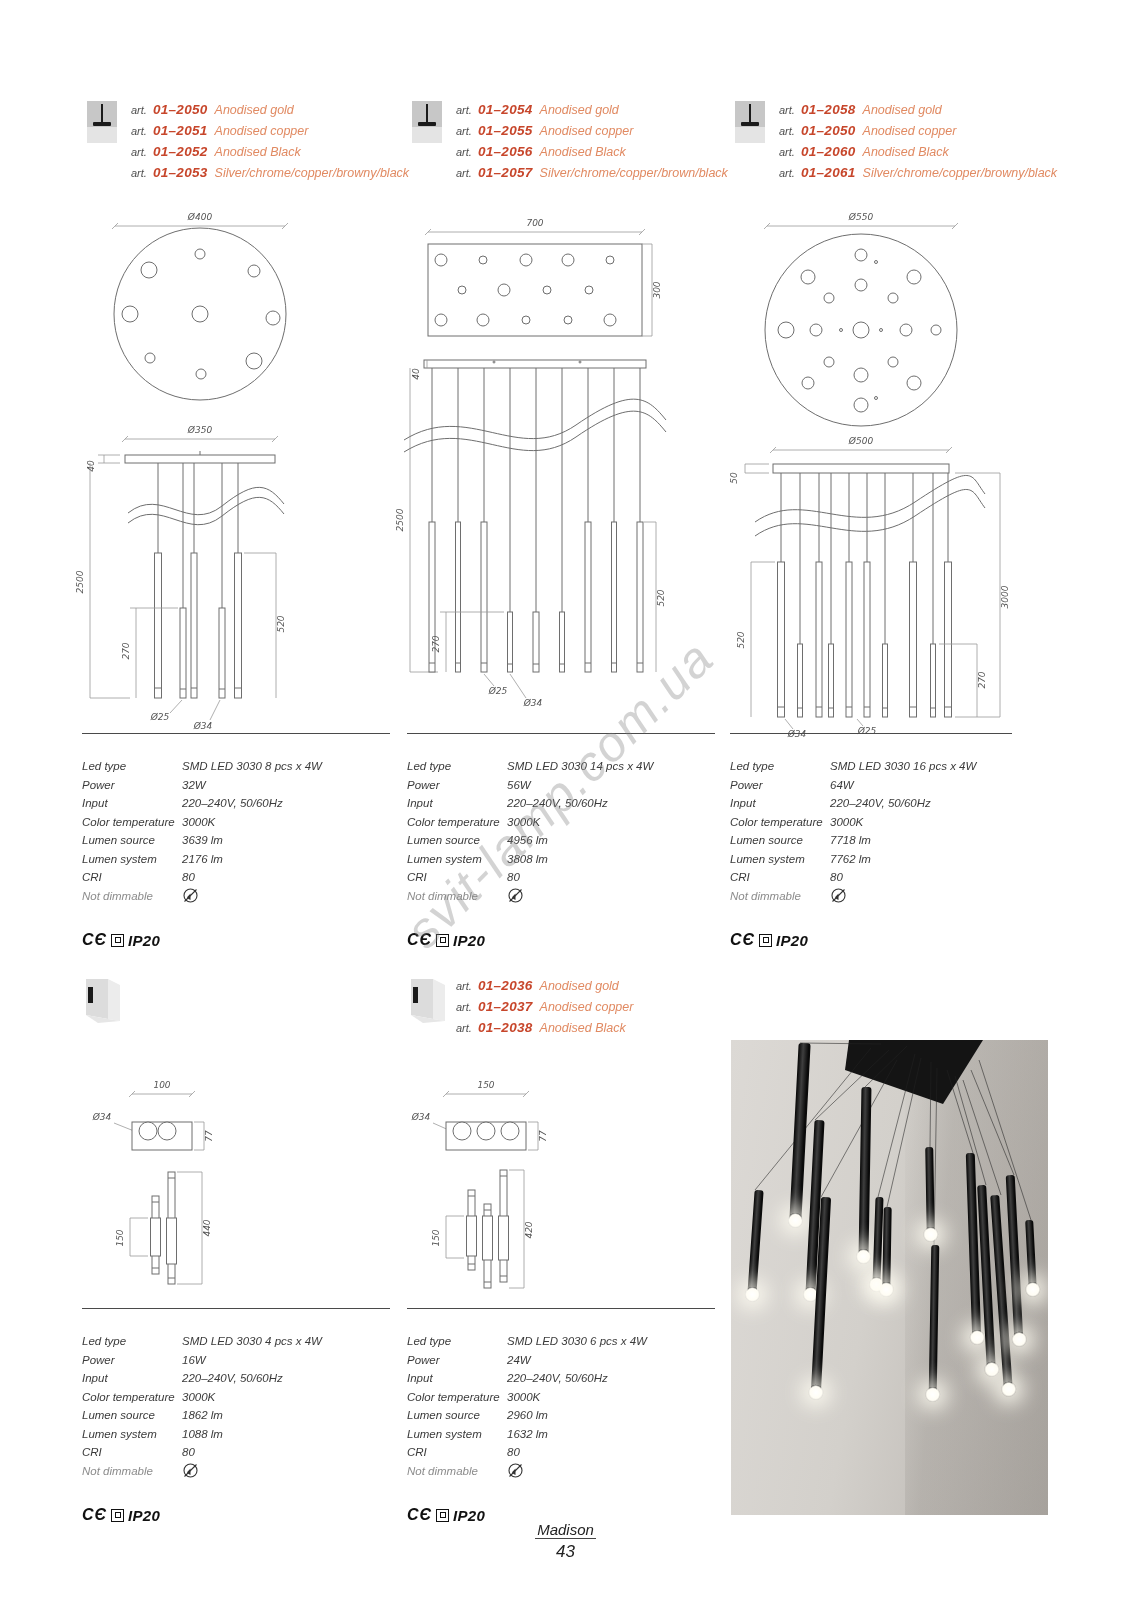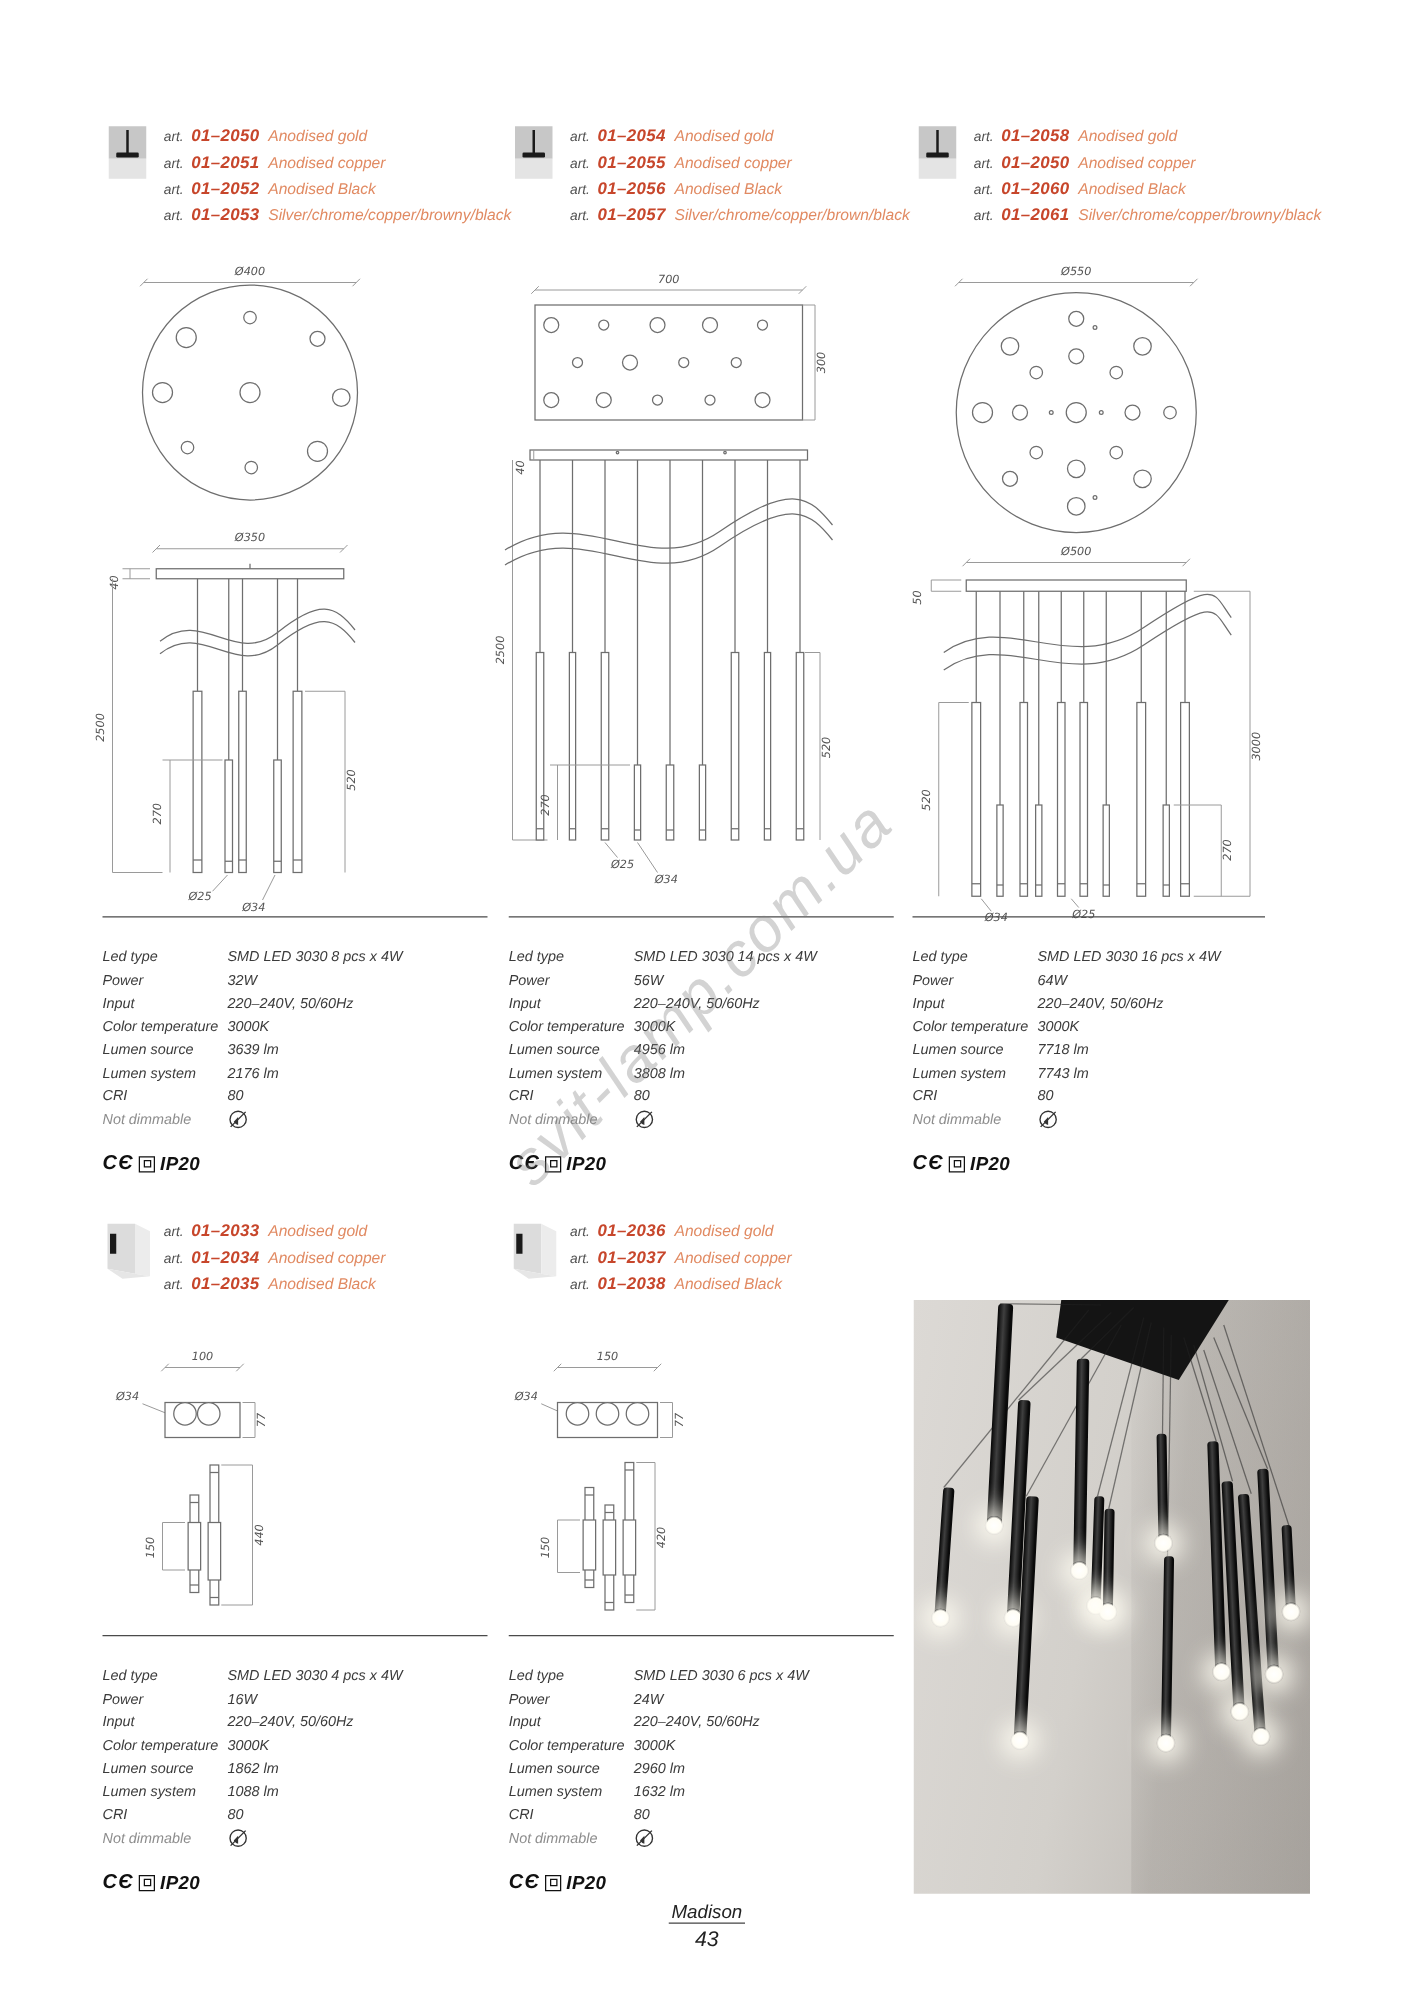--- a/index.html
+++ b/index.html
@@ -13,21 +13,21 @@
   .art-row{line-height:19px;white-space:nowrap;}
   .art-prefix{color:#4f4f4f;font-size:11px;margin-right:6px;}
   .art-code{color:#c7462b;font-weight:bold;font-size:13.5px;margin-right:7px;letter-spacing:.3px;}
   .art-finish{color:#e18a62;font-size:12.5px;}
 
   
   .spec-table{border-top:1.2px solid #4a4a4a;padding-top:23px;}
   .spec-row{display:flex;font-size:11.5px;color:#3b3b3b;line-height:18.5px;}
   .spec-label{width:100px;flex:0 0 auto;}
   .spec-row.dim-row .spec-label{color:#8c8c8c;}
-  .cert-row{display:flex;align-items:center;gap:4px;margin-top:12px;}
+  .cert-row{display:flex;align-items:center;gap:4px;margin-top:22px;}
   .ce{font-size:16px;font-weight:600;color:#111;letter-spacing:1px;}
   .sq-icon{width:11px;height:11px;border:1.7px solid #111;display:flex;align-items:center;justify-content:center;}
   .sq-icon::before{content:"";width:4px;height:4px;border:1.2px solid #111;}
   .ip{font-size:15px;font-weight:700;color:#111;letter-spacing:.3px;}
 
   
   svg.tech{overflow:visible;}
   svg.tech text{font-family:"DejaVu Sans",sans-serif;font-size:9px;fill:#555;}
   svg.tech .obj{stroke:#6e6e6e;fill:none;stroke-width:1;}
   svg.tech .objw{stroke:#6e6e6e;fill:#fff;stroke-width:1;}
@@ -433,21 +433,21 @@
     <div class="spec-row">
         <span class="spec-label">Color temperature</span>
         <span class="spec-value">3000K</span>
       </div>
     <div class="spec-row">
         <span class="spec-label">Lumen source</span>
         <span class="spec-value">7718 lm</span>
       </div>
     <div class="spec-row">
         <span class="spec-label">Lumen system</span>
-        <span class="spec-value">7743 lm</span>
+        <span class="spec-value">7762 lm</span>
       </div>
     <div class="spec-row">
         <span class="spec-label">CRI</span>
         <span class="spec-value">80</span>
       </div>
     <div class="spec-row dim-row">
         <span class="spec-label">Not dimmable</span>
         <span><svg width="17" height="17">
             <circle cx="8.5" cy="8.5" r="6.5" fill="none" stroke="#333" stroke-width="1.1"></circle>
             <path d="M8.5,8.5 L5,12.3 A6.5,6.5 0 0 0 8.5,15 Z" fill="#333" transform="translate(0,-2)"></path>
@@ -462,25 +462,20 @@
   </div>
 
   <div class="abs art-list" style="left:82px;top:975px;">
     <div class="art-icon">
       <svg width="40" height="50">
           <polygon points="4,4 26,4 26,44 4,40" fill="#dcdcdc"></polygon>
           <polygon points="26,4 38,10 38,46 26,44" fill="#ececec"></polygon>
           <polygon points="4,40 26,44 38,46 16,48" fill="#e6e6e6"></polygon>
           <rect x="6" y="12" width="5" height="16" fill="#1a1a1a"></rect>
         </svg>
-    </div>
-    <div class="art-rows">
-      <div class="art-row"><span class="art-prefix">art.</span><span class="art-code">01–2033</span><span class="art-finish">Anodised gold</span></div>
-      <div class="art-row"><span class="art-prefix">art.</span><span class="art-code">01–2034</span><span class="art-finish">Anodised copper</span></div>
-      <div class="art-row"><span class="art-prefix">art.</span><span class="art-code">01–2035</span><span class="art-finish">Anodised Black</span></div>
     </div>
   </div>
 
   <div class="abs art-list" style="left:407px;top:975px;">
     <div class="art-icon">
       <svg width="40" height="50">
           <polygon points="4,4 26,4 26,44 4,40" fill="#dcdcdc"></polygon>
           <polygon points="26,4 38,10 38,46 26,44" fill="#ececec"></polygon>
           <polygon points="4,40 26,44 38,46 16,48" fill="#e6e6e6"></polygon>
           <rect x="6" y="12" width="5" height="16" fill="#1a1a1a"></rect>

